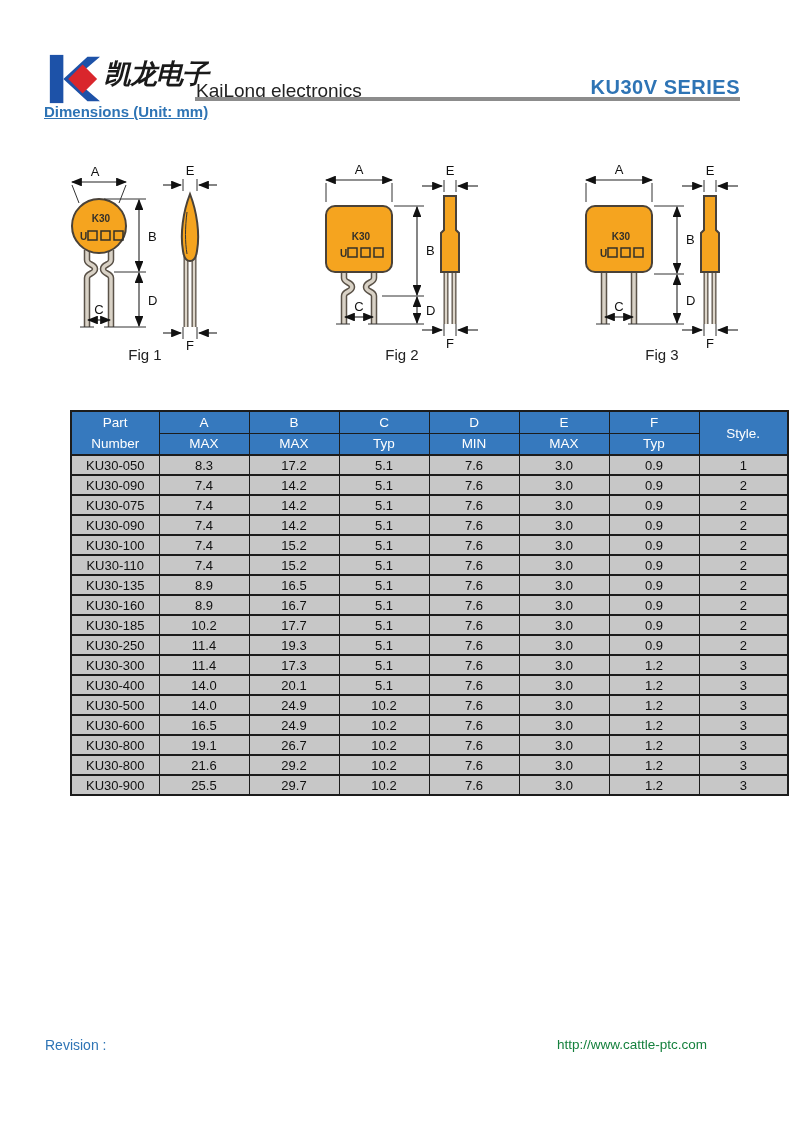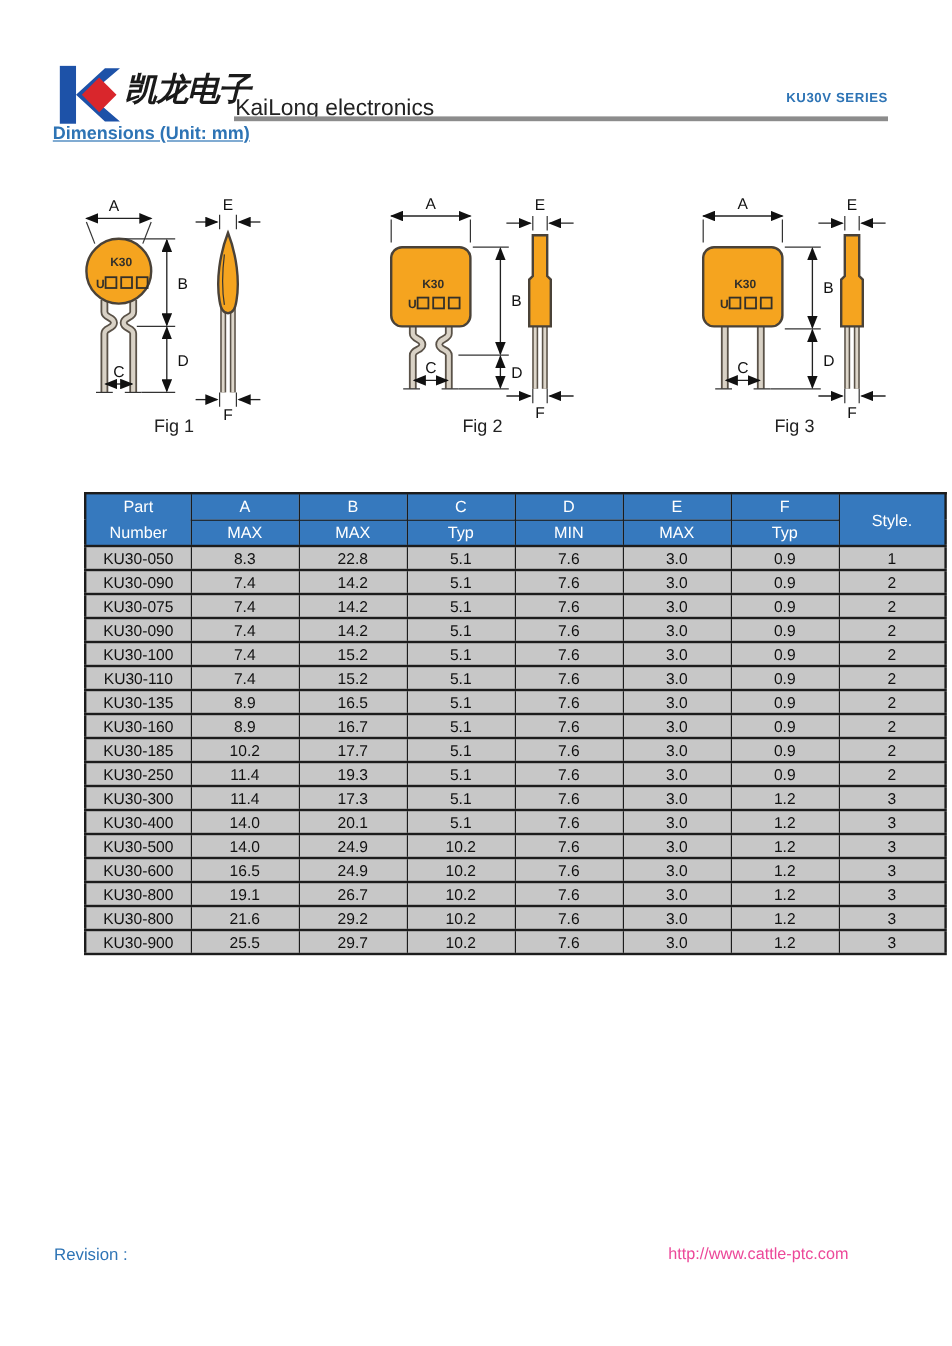--- a/index.html
+++ b/index.html
@@ -13,21 +13,21 @@
   .logo { position:absolute; left:44px; top:52px; width:58px; height:54px; }
   .cn-name {
     position:absolute; left:104px; top:56px; width:100px;
     font-family:"DejaVu Serif", serif; font-weight:bold; font-style:italic;
     font-size:27px; letter-spacing:-1px; color:#1a1a1a; white-space:nowrap;
   }
   .en-name {
     position:absolute; left:196px; top:80px; font-size:19px; color:#222;
   }
   .series {
-    position:absolute; right:53px; top:76px; font-size:11px; font-weight:bold;
+    position:absolute; right:53px; top:76px; font-size:20px; font-weight:bold;
     color:#2E74B5; letter-spacing:0.5px;
   }
   .header-rule {
     position:absolute; left:195px; right:53px; top:97px; height:4px;
     background:#8c8c8c;
   }
   .section-title {
     position:absolute; left:44px; top:103px; font-size:15px; font-weight:bold;
     color:#2E74B5;
     text-decoration:underline;
@@ -60,21 +60,21 @@
     background:#3679BE; color:#ffffff; height:22px; font-size:13.5px;
   }
   .dim-table tbody td { background:#C7C7C7; border-top-width:2px; border-bottom-width:2px; }
   .dim-table { border:2px solid #1c1c1c;margin-left:32px; }
   .part-head span { display:block; line-height:21px; }
   
   .footer-revision {
     position:absolute; left:45px; top:1037px; font-size:14px; color:#2E74B5;
   }
   .footer-link {
-    position:absolute; right:86px; top:1037px; font-size:13.5px; color:#ec4899;
+    position:absolute; right:86px; top:1037px; font-size:13.5px; color:#15803d;
     text-decoration:none;
   }
 </style>
 </head>
 <body>
 
 <div class="page">
 
   <svg class="logo" viewBox="0 0 60 56">
     <rect x="6" y="3" width="14" height="50" fill="#1D52A8"></rect>
@@ -293,21 +293,21 @@
         <th>Typ</th>
         <th>MIN</th>
         <th>MAX</th>
         <th>Typ</th>
       </tr>
     </thead>
     <tbody>
         <tr>
           <td>KU30-050</td>
           <td>8.3</td>
-          <td>22.8</td>
+          <td>17.2</td>
           <td>5.1</td>
           <td>7.6</td>
           <td>3.0</td>
           <td>0.9</td>
           <td>1</td>
         </tr>
         <tr>
           <td>KU30-090</td>
           <td>7.4</td>
           <td>14.2</td>

